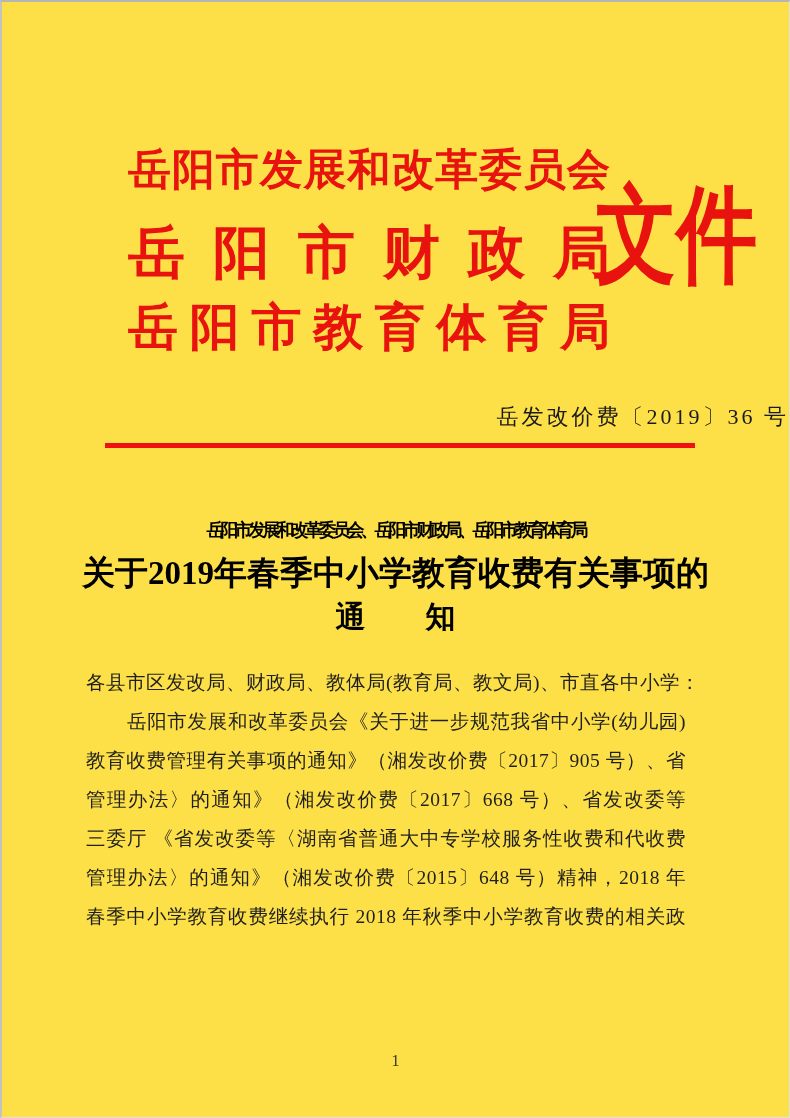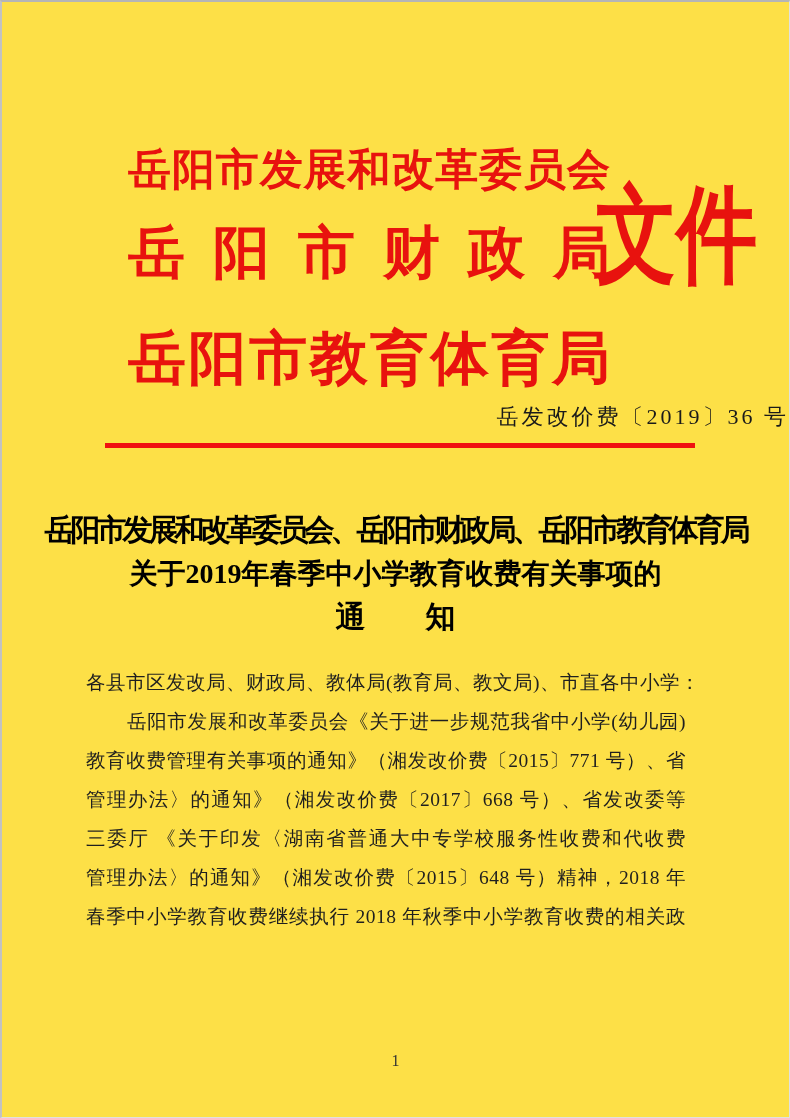--- a/index.html
+++ b/index.html
@@ -12,43 +12,43 @@
   }
   
   .org {
     position:absolute; left:126px; width:482px;
     color:#e8120e; font-weight:bold;
     text-align:justify; text-align-last:justify;
     white-space:nowrap;
   }
   .org1 { top:140px; font-size:43px; line-height:56px; }
   .org2 { top:220px; font-size:57px; line-height:62px; }
-  .org3 { top:295px; font-size:58px; line-height:60px;margin-top:32px; }
+  .org3 { top:295px; font-size:50px; line-height:60px; }
   .wenjian {
     position:absolute; left:594px; top:178px;
     font-size:106px; line-height:112px; font-weight:bold; color:#e8120e;
     transform:scaleX(0.76); transform-origin:left center; white-space:nowrap;
   }
   
   .docnum {
     position:absolute; top:400px; left:0; width:100%;
     text-align:right; font-size:22px; letter-spacing:3px; color:#1a1a1a;
   }
   
   .redline {
     position:absolute; top:441px; left:103px; width:590px; height:5px;
     background:#f01010;
   }
   
   .title {
     position:absolute; top:506px; left:0; width:100%;
     text-align:center; font-weight:bold; color:#000;
   }
-  .t1 { font-size:30px; line-height:44px; letter-spacing:-4px; white-space:nowrap; }
-  .t2 { font-size:28px; line-height:43px; }
+  .t1 { font-size:18px; line-height:44px; letter-spacing:-4px; white-space:nowrap; }
+  .t2 { font-size:33px; line-height:43px; }
   .t3 { font-size:30px; line-height:44px; white-space:pre; }
   
   .bodytext { position:absolute; top:661px; left:84px; width:600px; }
   .bline {
     font-size:19.5px; line-height:39px; letter-spacing:0.5px; color:#1f1f1f;
     text-align:justify; text-align-last:justify; white-space:nowrap;
   }
   .indent { text-indent:41px; }
   
   .pagenum {
@@ -72,22 +72,22 @@
 
   <div class="title">
     <div class="t1">岳阳市发展和改革委员会、岳阳市财政局、岳阳市教育体育局</div>
     <div class="t2">关于2019年春季中小学教育收费有关事项的</div>
     <div class="t3">通　　知</div>
   </div>
 
   <div class="bodytext">
     <div class="bline">各县市区发改局、财政局、教体局(教育局、教文局)、市直各中小学：</div>
     <div class="bline indent">岳阳市发展和改革委员会《关于进一步规范我省中小学(幼儿园)</div>
-    <div class="bline">教育收费管理有关事项的通知》（湘发改价费〔2015〕771 号）、省</div>
+    <div class="bline">教育收费管理有关事项的通知》（湘发改价费〔2017〕905 号）、省</div>
     <div class="bline">管理办法〉的通知》（湘发改价费〔2017〕668 号）、省发改委等</div>
-    <div class="bline">三委厅 《关于印发〈湖南省普通大中专学校服务性收费和代收费</div>
+    <div class="bline">三委厅 《省发改委等〈湖南省普通大中专学校服务性收费和代收费</div>
     <div class="bline">管理办法〉的通知》（湘发改价费〔2015〕648 号）精神，2018 年</div>
     <div class="bline">春季中小学教育收费继续执行 2018 年秋季中小学教育收费的相关政</div>
   </div>
 
   <div class="pagenum">1</div>
 
 </div>
 
 </body></html>

